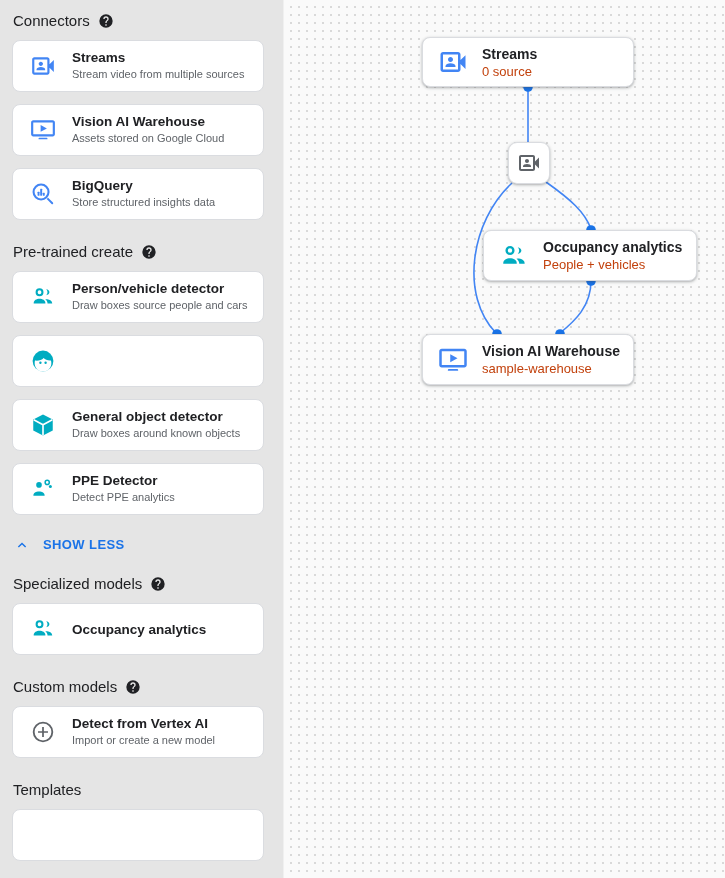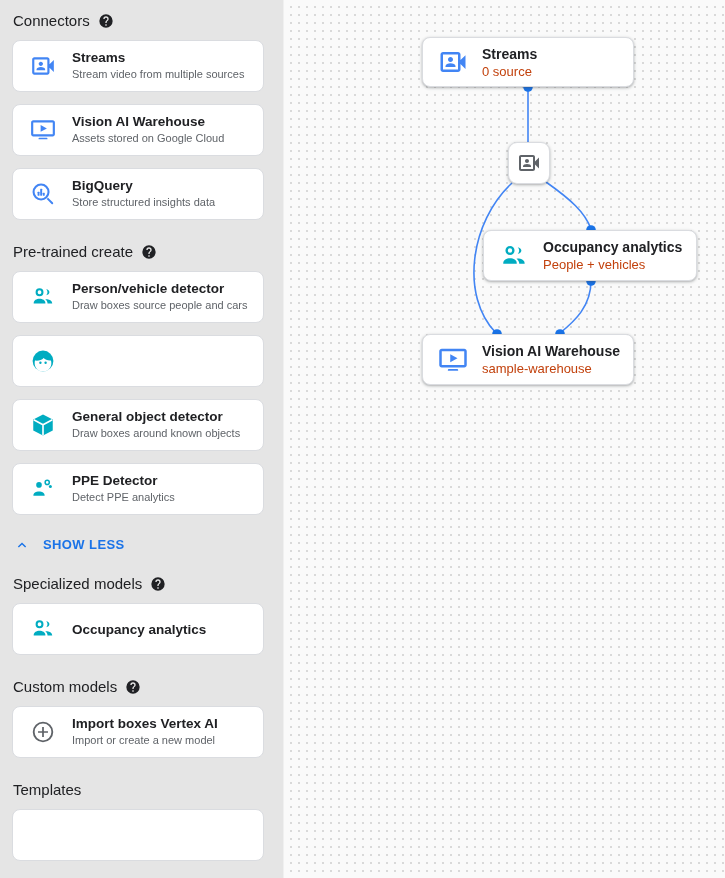--- a/index.html
+++ b/index.html
@@ -252,21 +252,21 @@
         </span>
     </div>
 
     <div class="card">
       <span class="card-icon gray">
           <svg>
             <use href="#i-plus-circle"></use>
           </svg>
         </span>
       <div>
-        <div class="card-title">Import boxes Vertex AI</div>
+        <div class="card-title">Detect from Vertex AI</div>
         <div class="card-sub">Import or create a new model</div>
       </div>
     </div>
 
     <div class="section-header mt">
       <span>Templates</span>
     </div>
 
     <div class="card">
       

